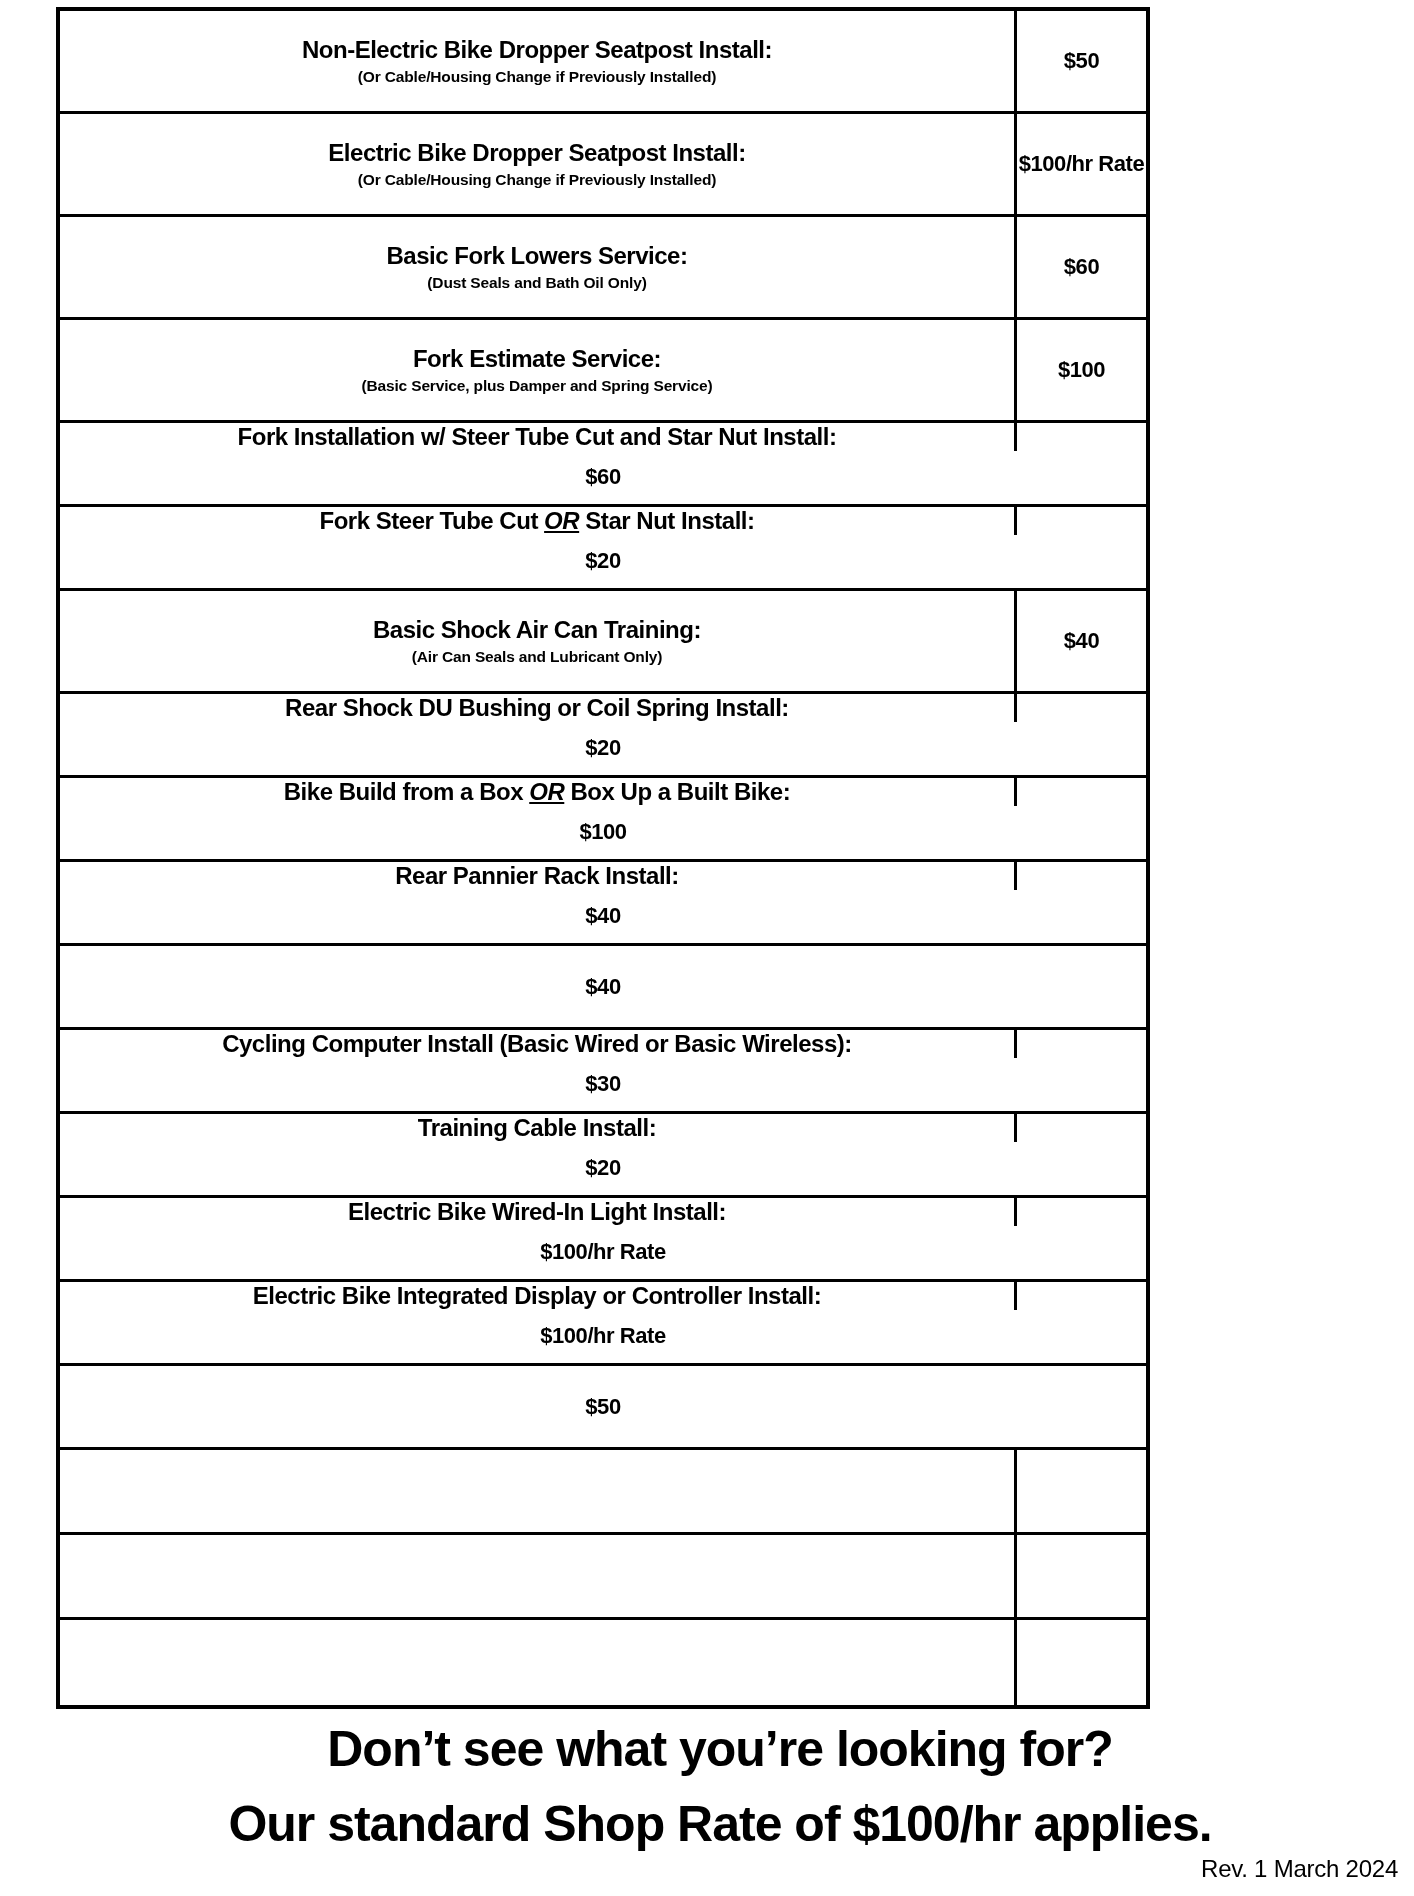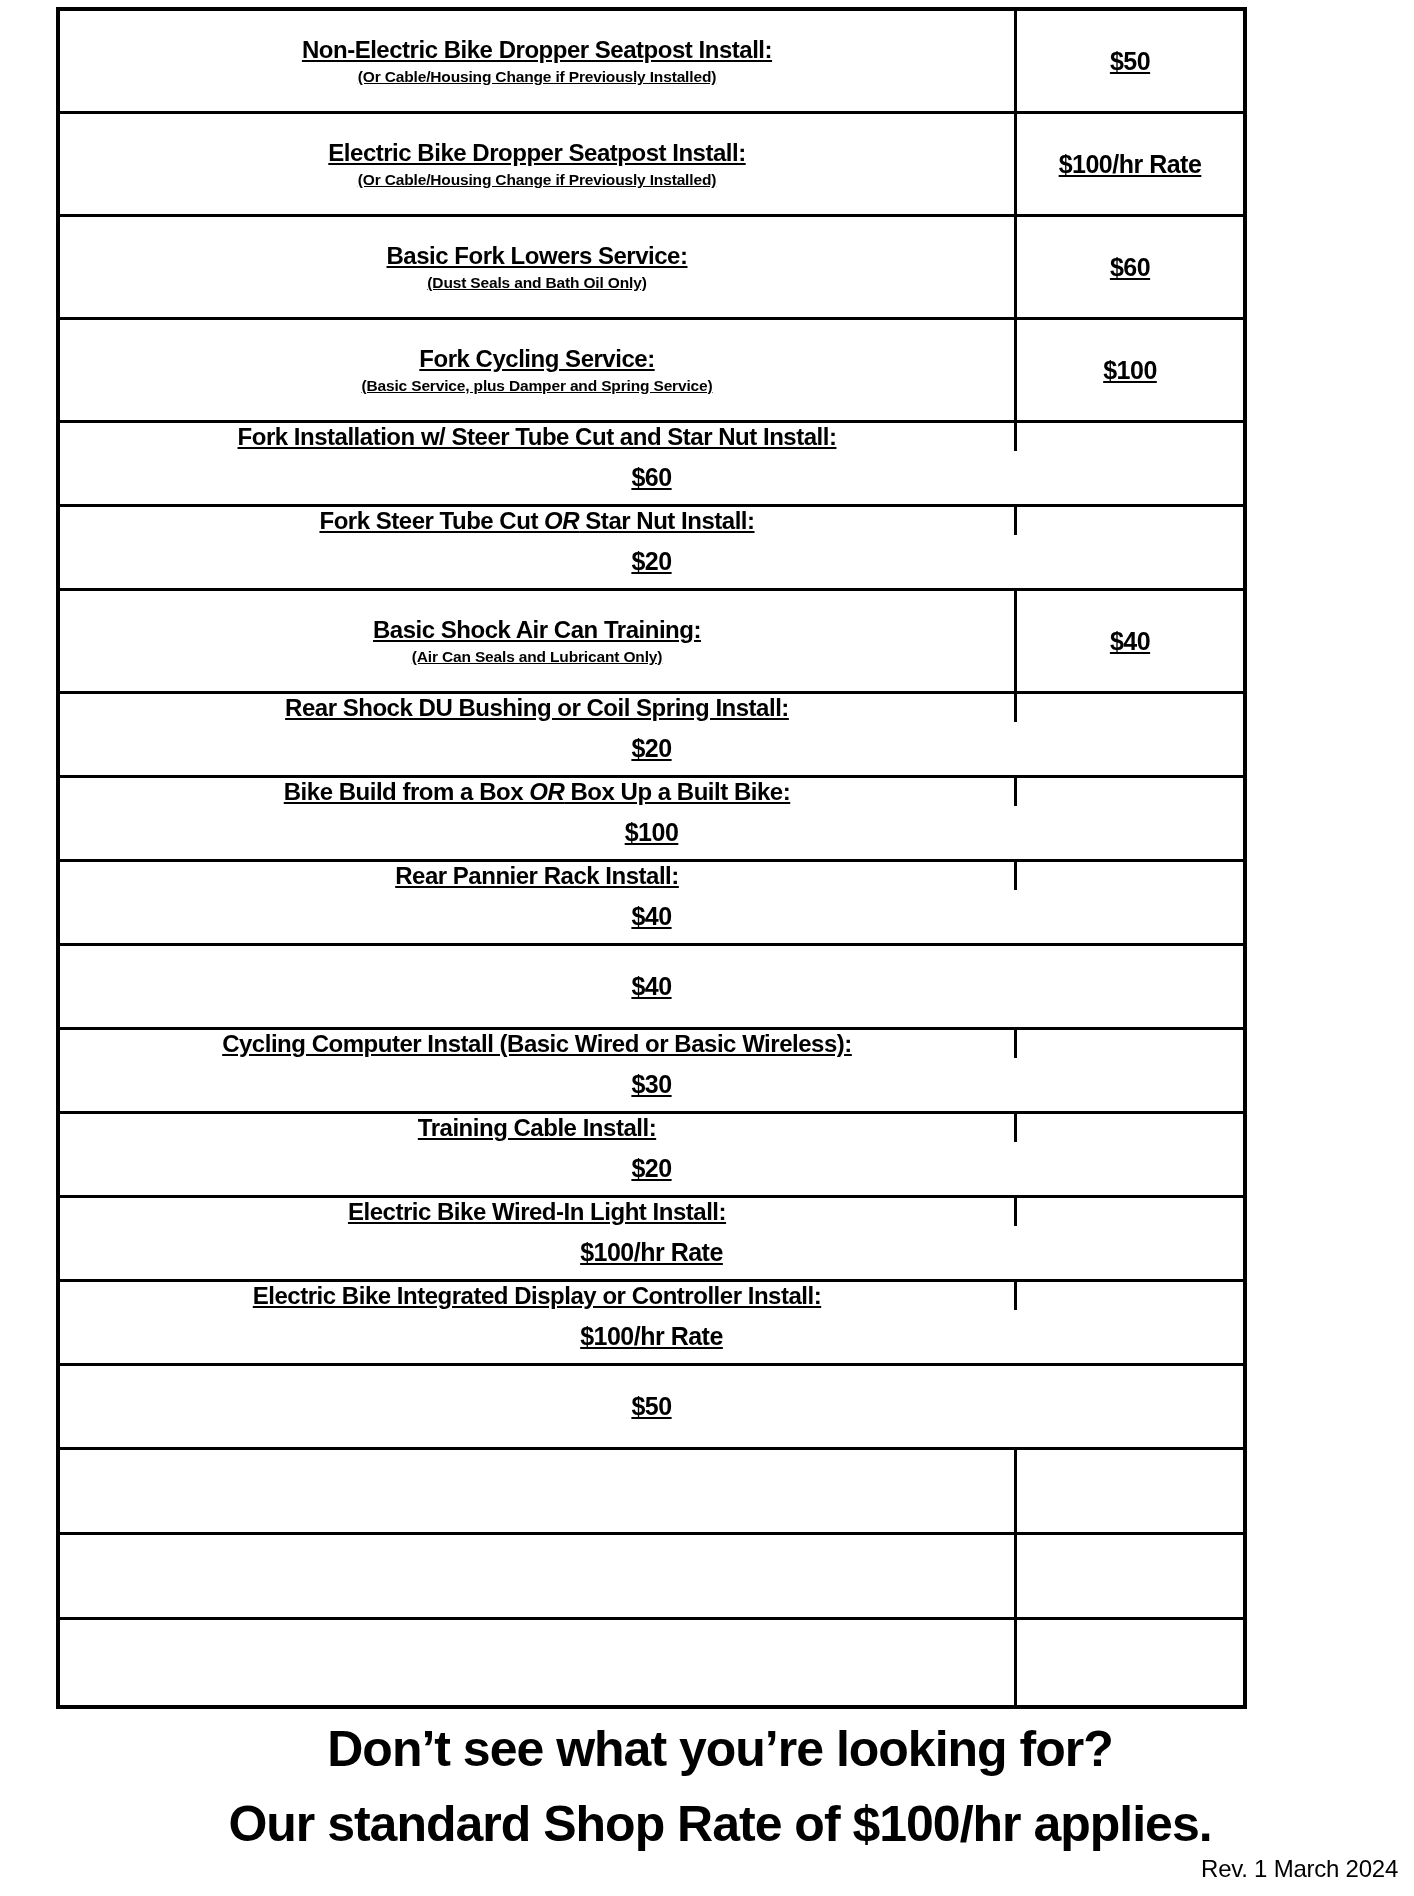--- a/index.html
+++ b/index.html
@@ -12,27 +12,26 @@
     height: 1896px;
     position: relative;
     font-family: "Liberation Sans", sans-serif;
     color: #000000;
     overflow: hidden;
   }
   .price-table {
     position: absolute;
     left: 56px;
     top: 7px;
-    width: 1191px;
+    width: 1094px;
     box-sizing: border-box;
     border: 4px solid #000000;
     background: #ffffff;
     display: flex;
     flex-direction: column;
-    text-decoration: underline;
   }
   .row {
     display: flex;
     box-sizing: border-box;
     border-bottom: 3px solid #000000;
   }
   .row:last-child {
     border-bottom: none;
   }
   .row.tall  { height: 103px; }
@@ -52,21 +51,21 @@
     gap: 4px;
     padding: 0 20px;
   }
   .cell.price {
     flex: 1;
     display: flex;
     align-items: center;
     justify-content: center;
     text-align: left;
     font-weight: bold;
-    font-size: 25px;
+    font-size: 22px;
     letter-spacing: -0.02em;
   }
   .service-title {
     font-weight: bold;
     font-size: 24px;
     letter-spacing: -0.02em;
     line-height: 1.15;
   }
   .service-detail {
     font-weight: bold;
@@ -118,21 +117,21 @@
     </div>
     <div class="row tall">
       <div class="cell service">
         <div class="service-title">Basic Fork Lowers Service:</div>
         <div class="service-detail">(Dust Seals and Bath Oil Only)</div>
       </div>
       <div class="cell price">$60</div>
     </div>
     <div class="row tall">
       <div class="cell service">
-        <div class="service-title">Fork Cycling Service:</div>
+        <div class="service-title">Fork Estimate Service:</div>
         <div class="service-detail">(Basic Service, plus Damper and Spring Service)</div>
       </div>
       <div class="cell price">$100</div>
     </div>
     <div class="row plain">
       <div class="cell service">
         <div class="service-title">Fork Installation w/ Steer Tube Cut and Star Nut Install:</div>
       </div>
       <div class="cell price">$60</div>
     </div>

